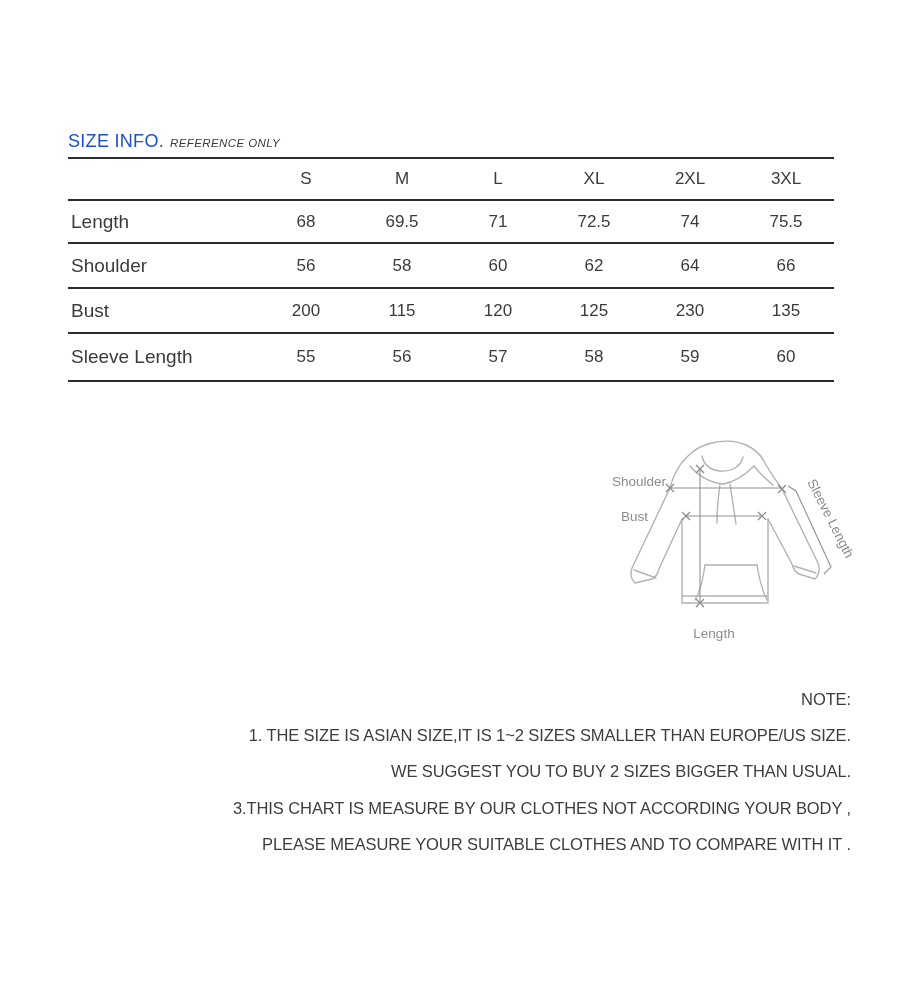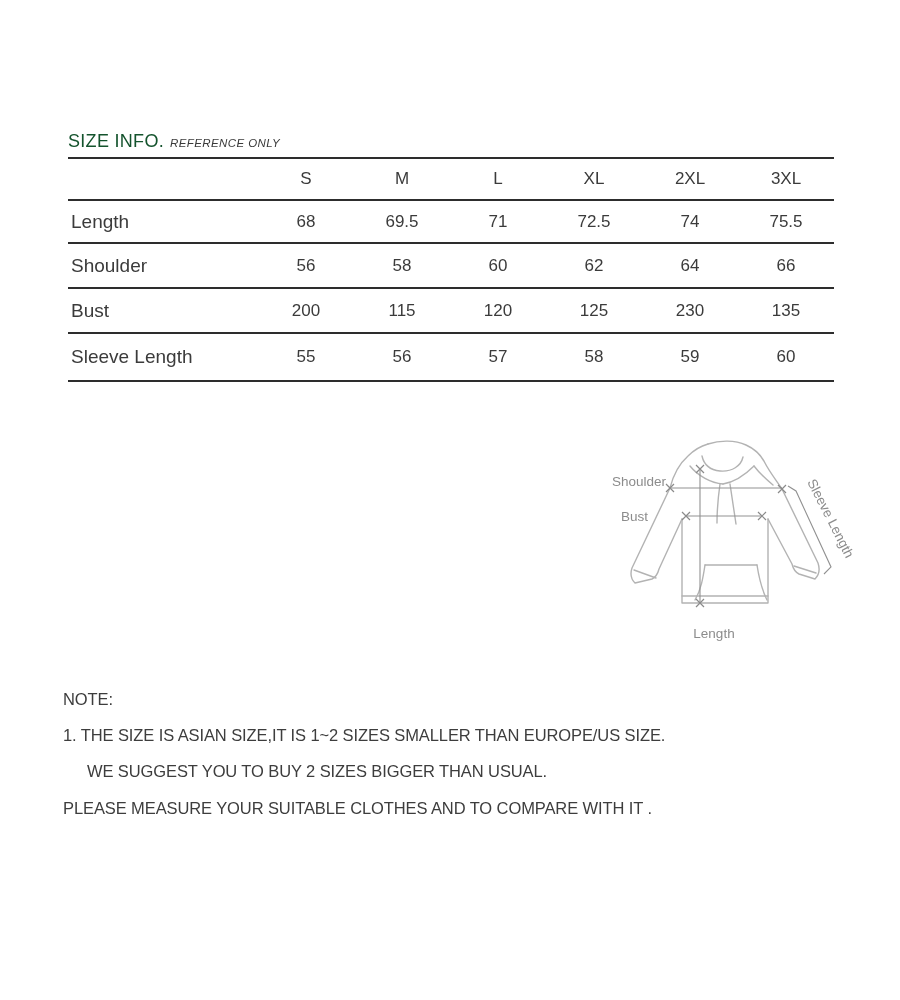--- a/index.html
+++ b/index.html
@@ -1,38 +1,38 @@
 <!DOCTYPE html>
 <html><head>
 <meta charset="utf-8">
 <style>
   html,body{margin:0;padding:0;background:#fff;}
   #page{position:relative;width:900px;height:1000px;background:#ffffff;overflow:hidden;
         font-family:"Liberation Sans", sans-serif;color:#3b3b3b;}
 
   
   .hdr{position:absolute;left:68px;top:131px;white-space:nowrap;}
-  .hdr .title{font-size:18px;color:#14532d;letter-spacing:.3px;}
+  .hdr .title{font-size:18px;color:#1d4ed8;letter-spacing:.3px;}
   .hdr .sub{font-size:11.5px;color:#3a3a3a;letter-spacing:.4px;margin-left:6px;font-style:italic;}
 
   
   .table-wrap{position:absolute;left:68px;top:157px;width:766px;}
   table.size{width:100%;border-collapse:collapse;table-layout:fixed;
              border-top:2px solid #2d2d2d;}
   table.size th, table.size td{border-bottom:2px solid #2d2d2d;text-align:center;
              font-weight:normal;font-size:17px;color:#3b3b3b;padding:0;vertical-align:middle;}
   table.size .lbl{text-align:left;font-size:19px;padding-left:3px;}
   tr.rh{height:42px;} tr.r0{height:43px;} tr.r1{height:45px;} tr.r2{height:45px;} tr.r3{height:48px;}
 
   
   .diagram{position:absolute;left:580px;top:438px;width:310px;height:212px;}
   .diagram svg{display:block;}
 
   
-  .notes{position:absolute;left:63px;top:681px;width:780px;}
+  .notes{position:absolute;left:71px;top:681px;width:780px;text-align:right;}
   .notes p{margin:0;font-size:16.5px;line-height:36.2px;letter-spacing:-0.1px;
            color:#3d3d3d;white-space:nowrap;}
   .notes p.indent{padding-left:24px;}
 </style>
 </head>
 <body>
 
 <div id="page">
 
   <div class="hdr">
@@ -153,16 +153,17 @@
         <text transform="translate(227,44) rotate(63)">Sleeve Length</text>
         <text x="134" y="200" text-anchor="middle">Length</text>
       </g>
     </svg>
   </div>
 
   <div class="notes">
     <p>NOTE:</p>
     <p>1. THE SIZE IS ASIAN SIZE,IT IS 1~2 SIZES SMALLER THAN EUROPE/US SIZE.</p>
     <p class="indent">WE SUGGEST YOU TO BUY 2 SIZES BIGGER THAN USUAL.</p>
+    <p>3.THIS CHART IS MEASURE BY OUR CLOTHES NOT ACCORDING YOUR BODY ,</p>
     <p>PLEASE MEASURE YOUR SUITABLE CLOTHES AND TO COMPARE WITH IT .</p>
   </div>
 
 </div>
 
 </body></html>

